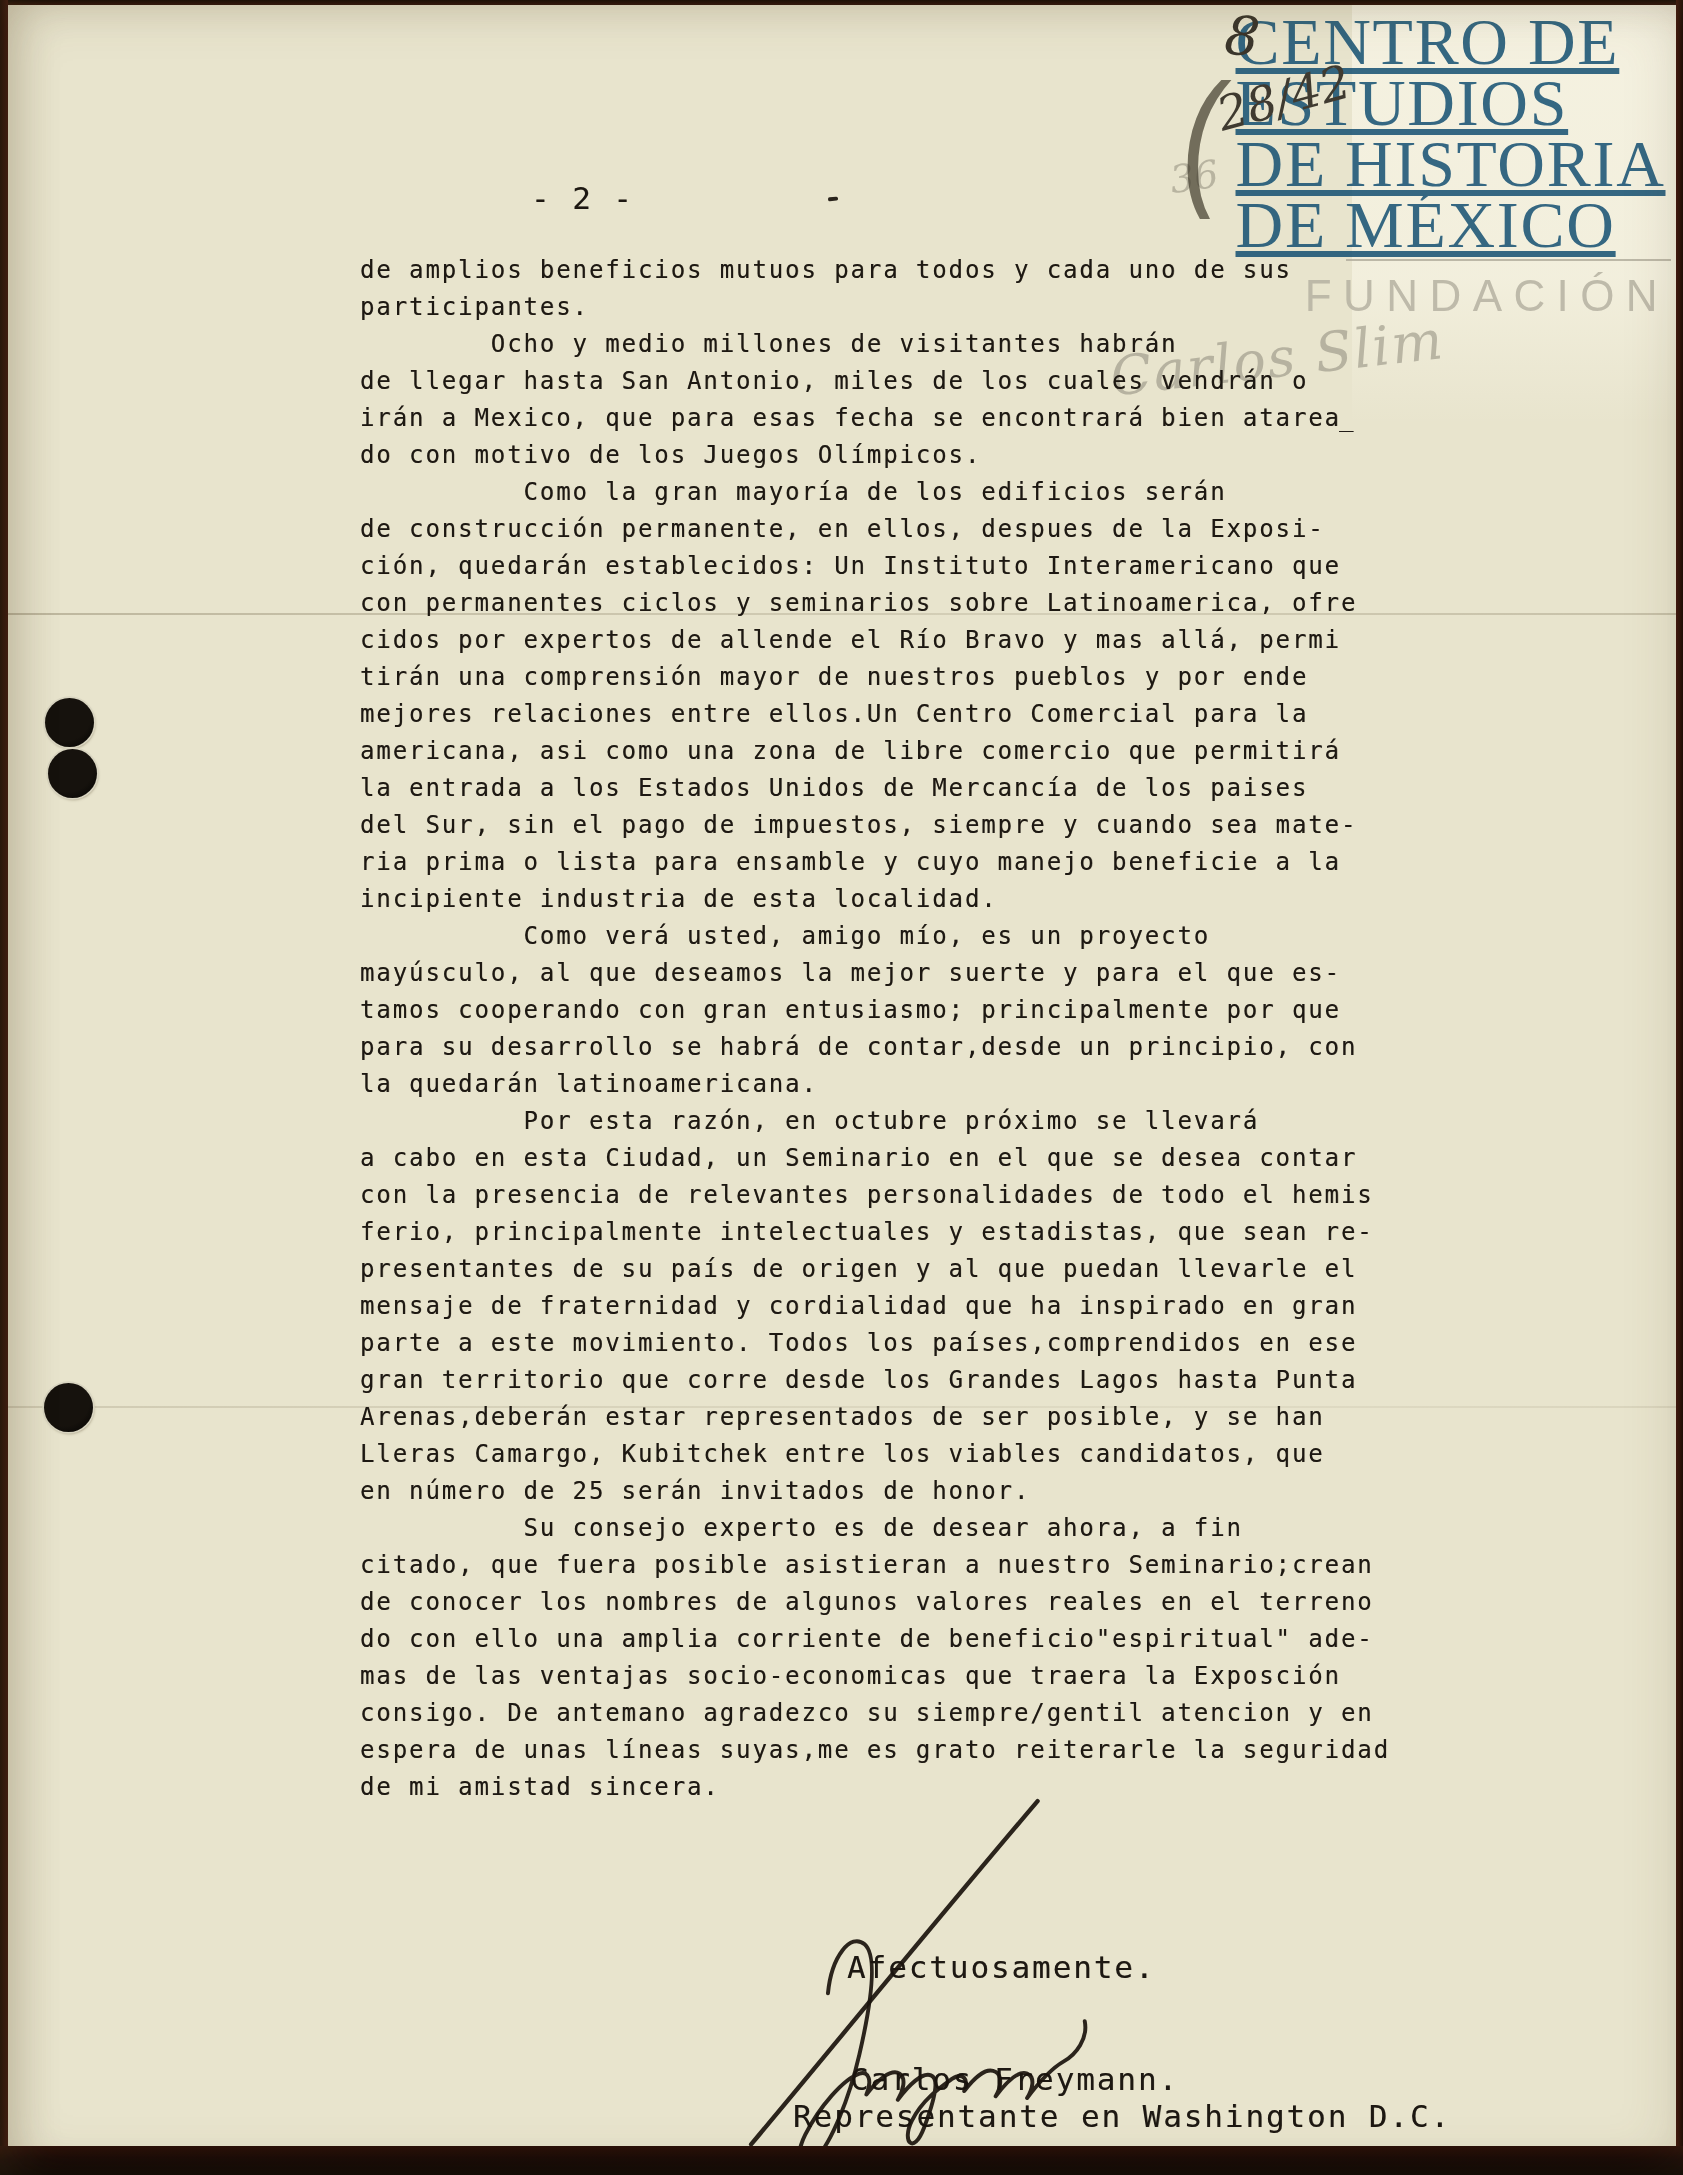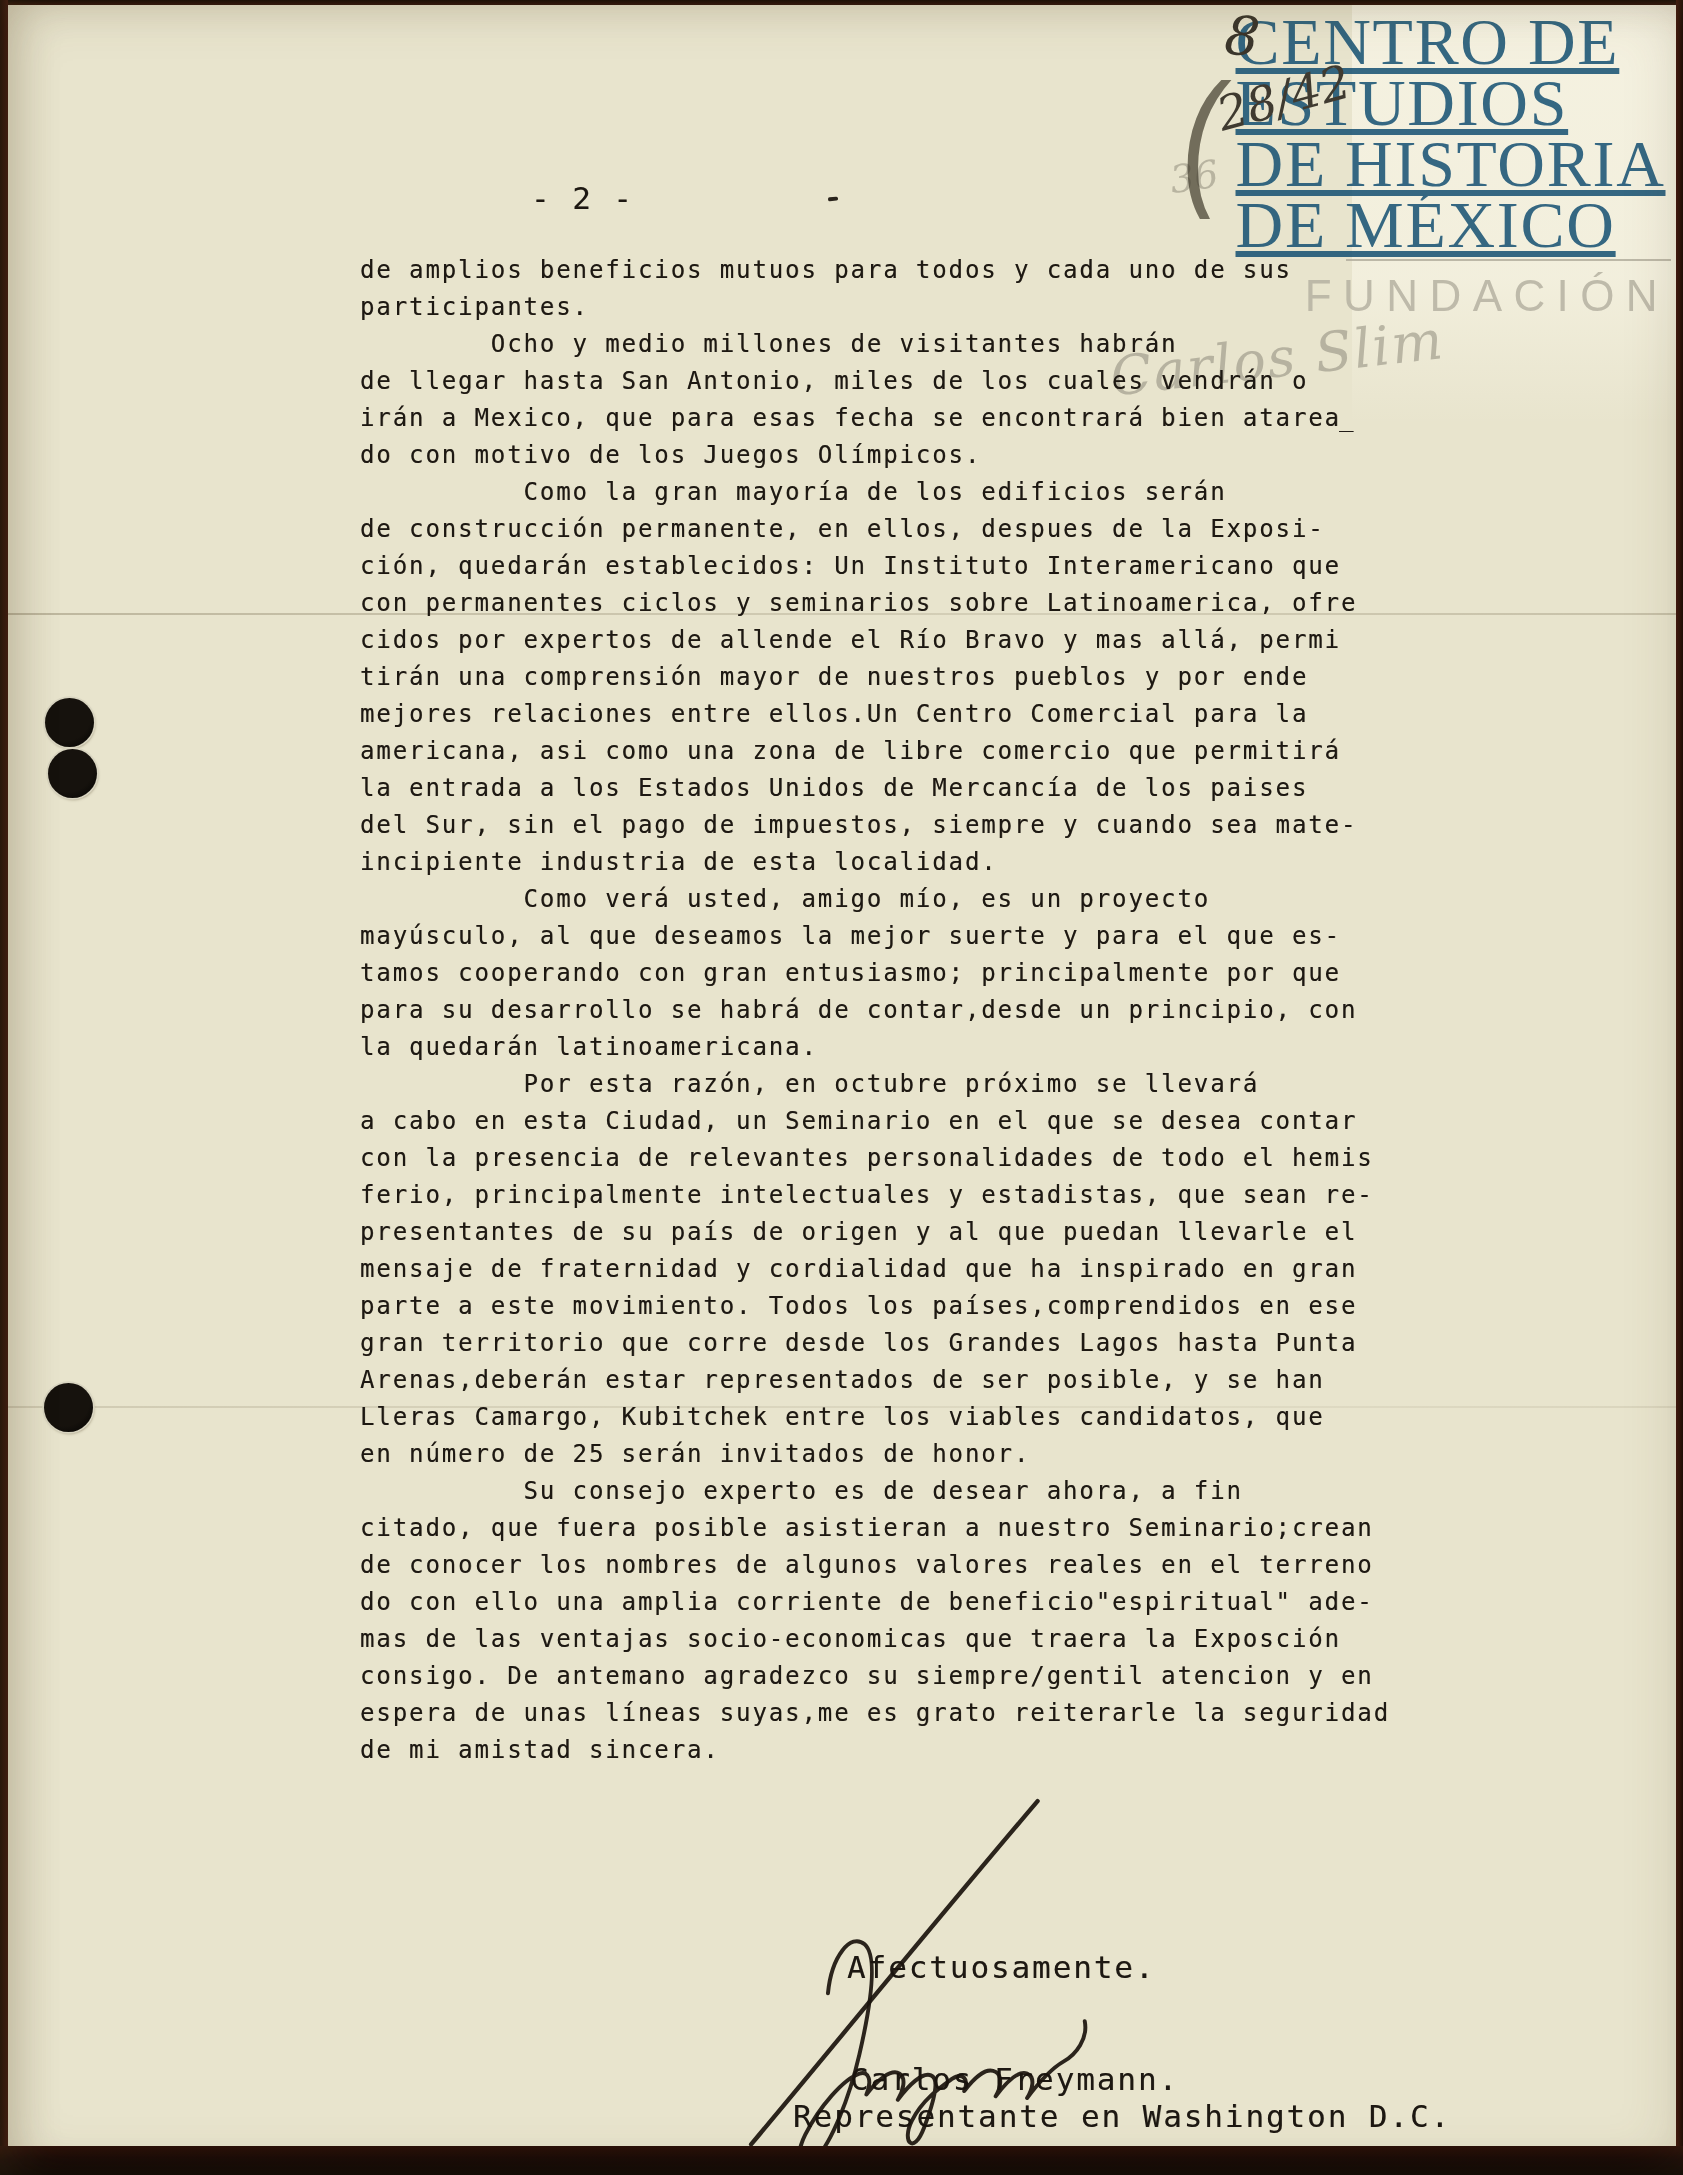--- a/index.html
+++ b/index.html
@@ -92,20 +92,21 @@
     <div class="tl">          Como la gran mayoría de los edificios serán</div>
     <div class="tl">de construcción permanente, en ellos, despues de la Exposi-</div>
     <div class="tl">ción, quedarán establecidos: Un Instituto Interamericano que</div>
     <div class="tl">con permanentes ciclos y seminarios sobre Latinoamerica, ofre</div>
     <div class="tl">cidos por expertos de allende el Río Bravo y mas allá, permi</div>
     <div class="tl">tirán una comprensión mayor de nuestros pueblos y por ende</div>
     <div class="tl">mejores relaciones entre ellos.Un Centro Comercial para la</div>
     <div class="tl">americana, asi como una zona de libre comercio que permitirá</div>
     <div class="tl">la entrada a los Estados Unidos de Mercancía de los paises</div>
     <div class="tl">del Sur, sin el pago de impuestos, siempre y cuando sea mate-</div>
+    <div class="tl">ria prima o lista para ensamble y cuyo manejo beneficie a la</div>
     <div class="tl">incipiente industria de esta localidad.</div>
     <div class="tl">          Como verá usted, amigo mío, es un proyecto</div>
     <div class="tl">mayúsculo, al que deseamos la mejor suerte y para el que es-</div>
     <div class="tl">tamos cooperando con gran entusiasmo; principalmente por que</div>
     <div class="tl">para su desarrollo se habrá de contar,desde un principio, con</div>
     <div class="tl">la quedarán latinoamericana.</div>
     <div class="tl">          Por esta razón, en octubre próximo se llevará</div>
     <div class="tl">a cabo en esta Ciudad, un Seminario en el que se desea contar</div>
     <div class="tl">con la presencia de relevantes personalidades de todo el hemis</div>
     <div class="tl">ferio, principalmente intelectuales y estadistas, que sean re-</div>

